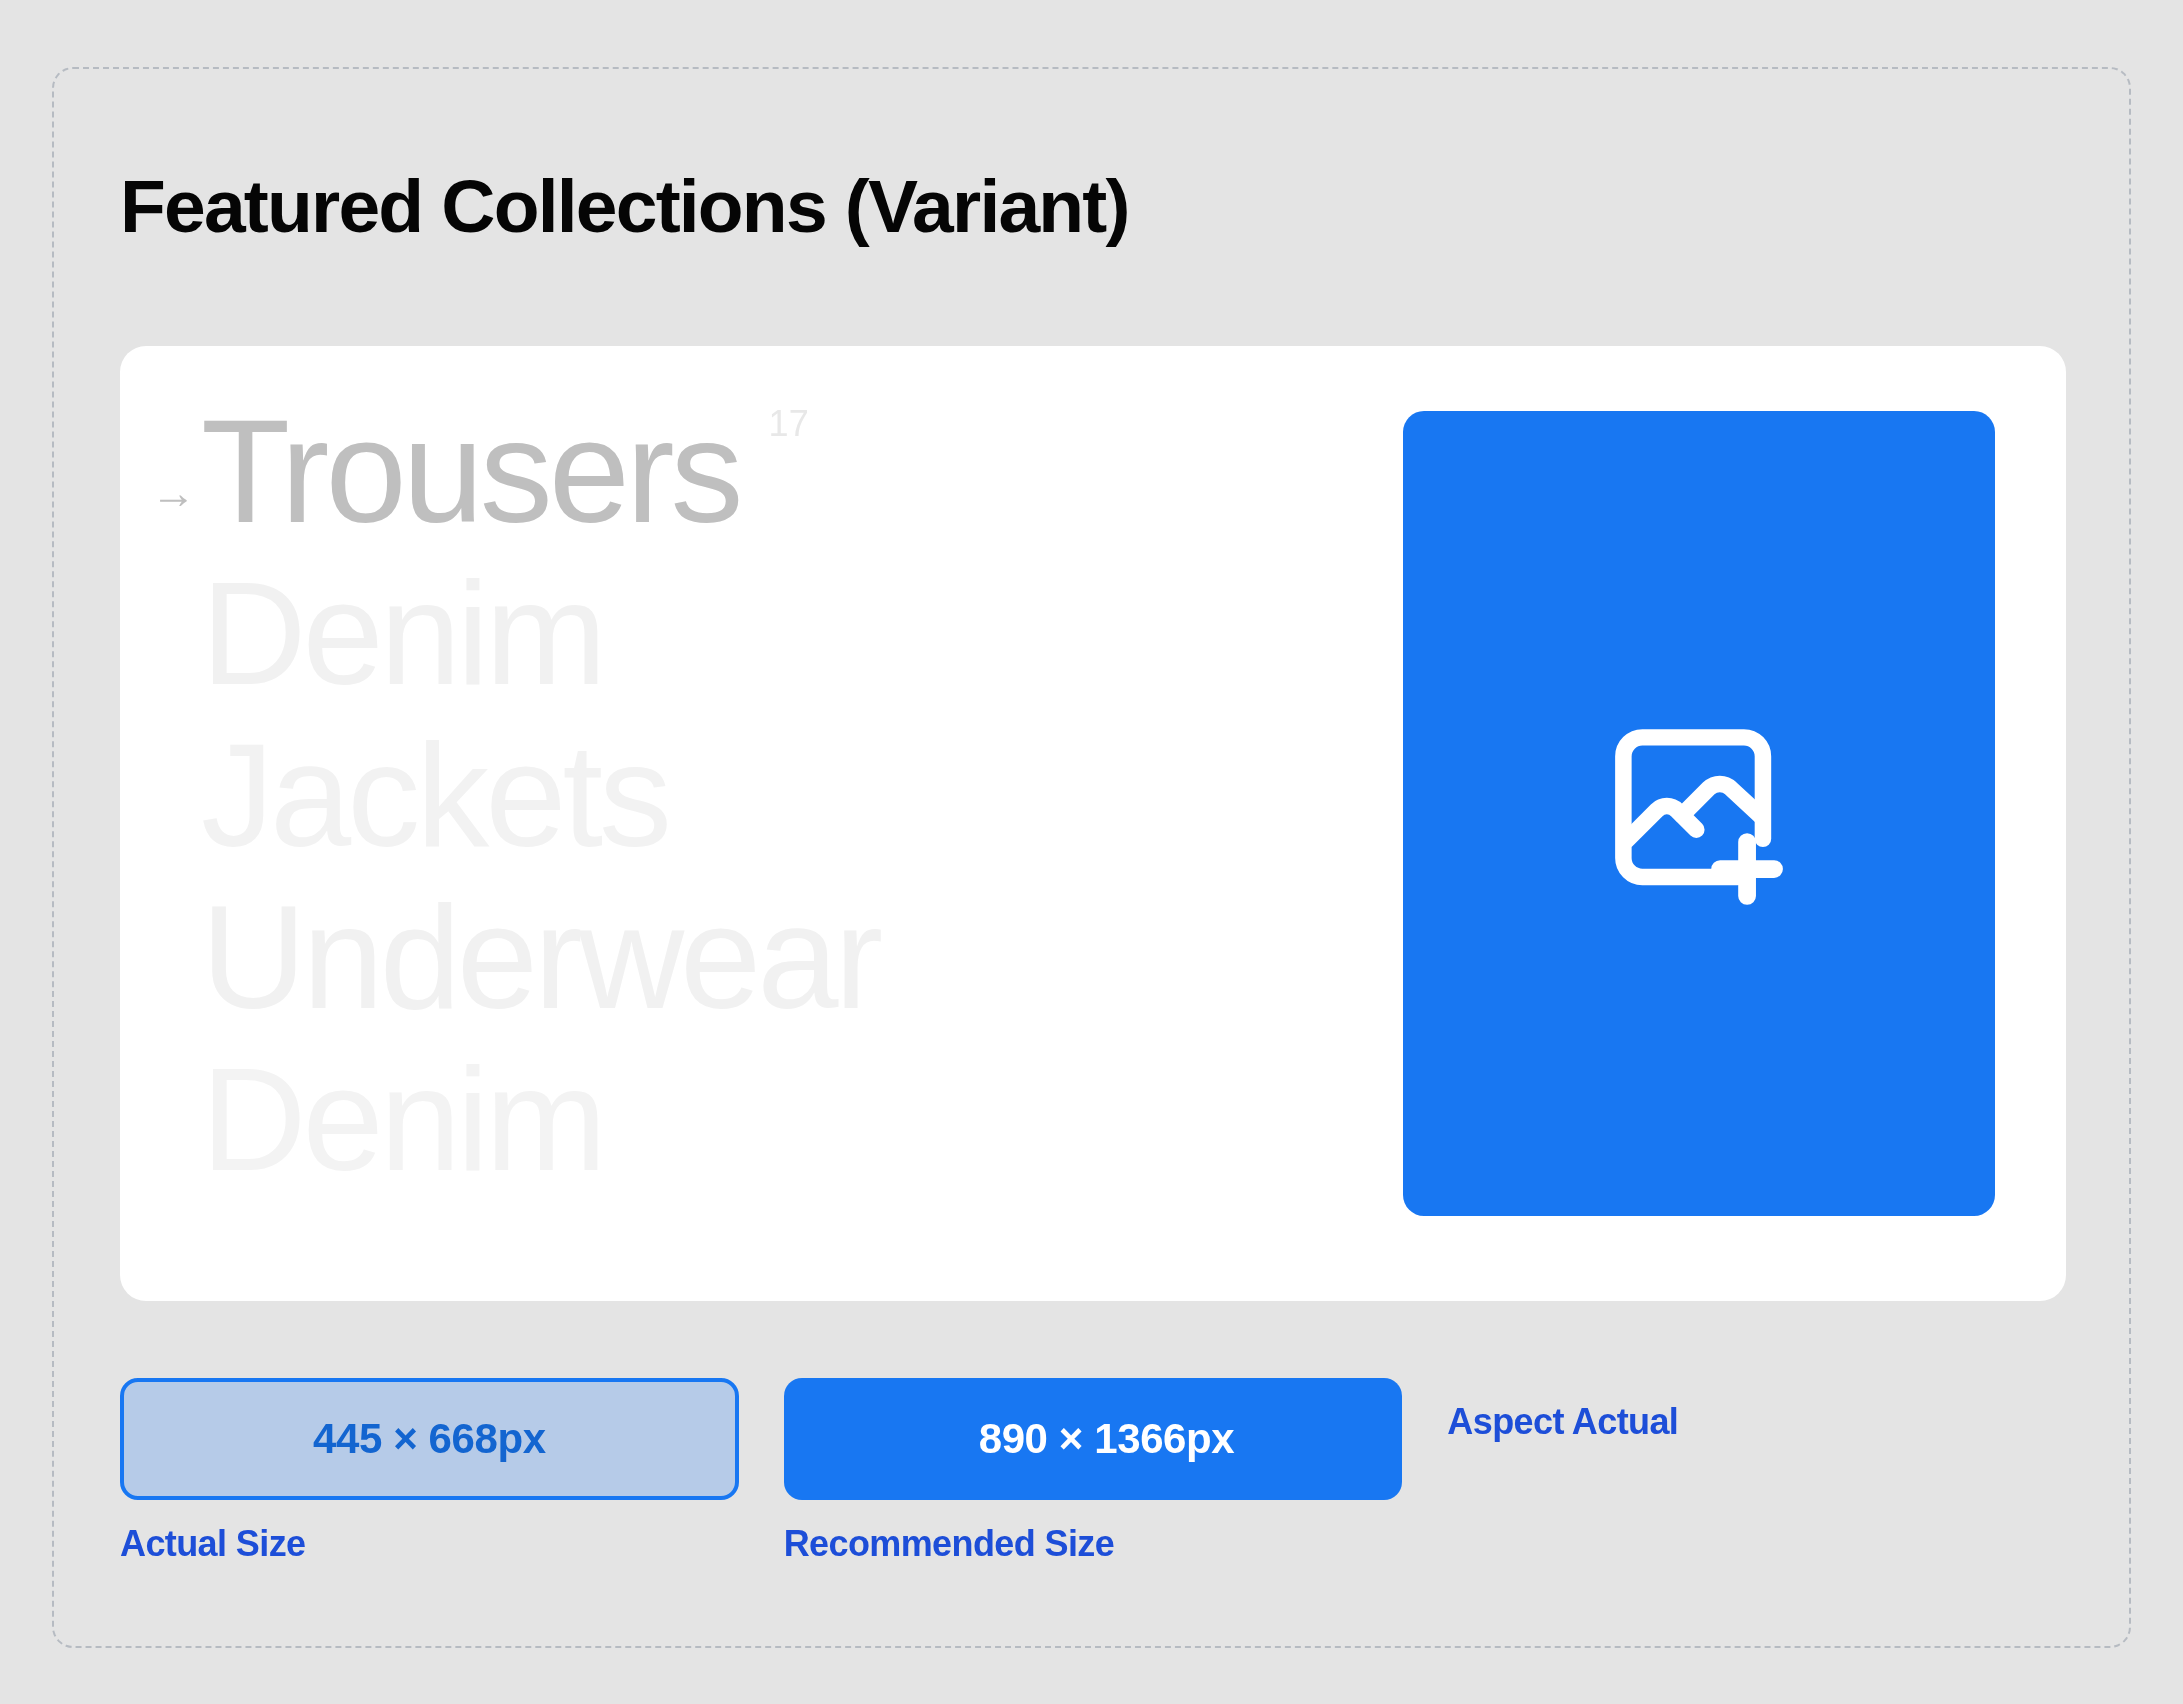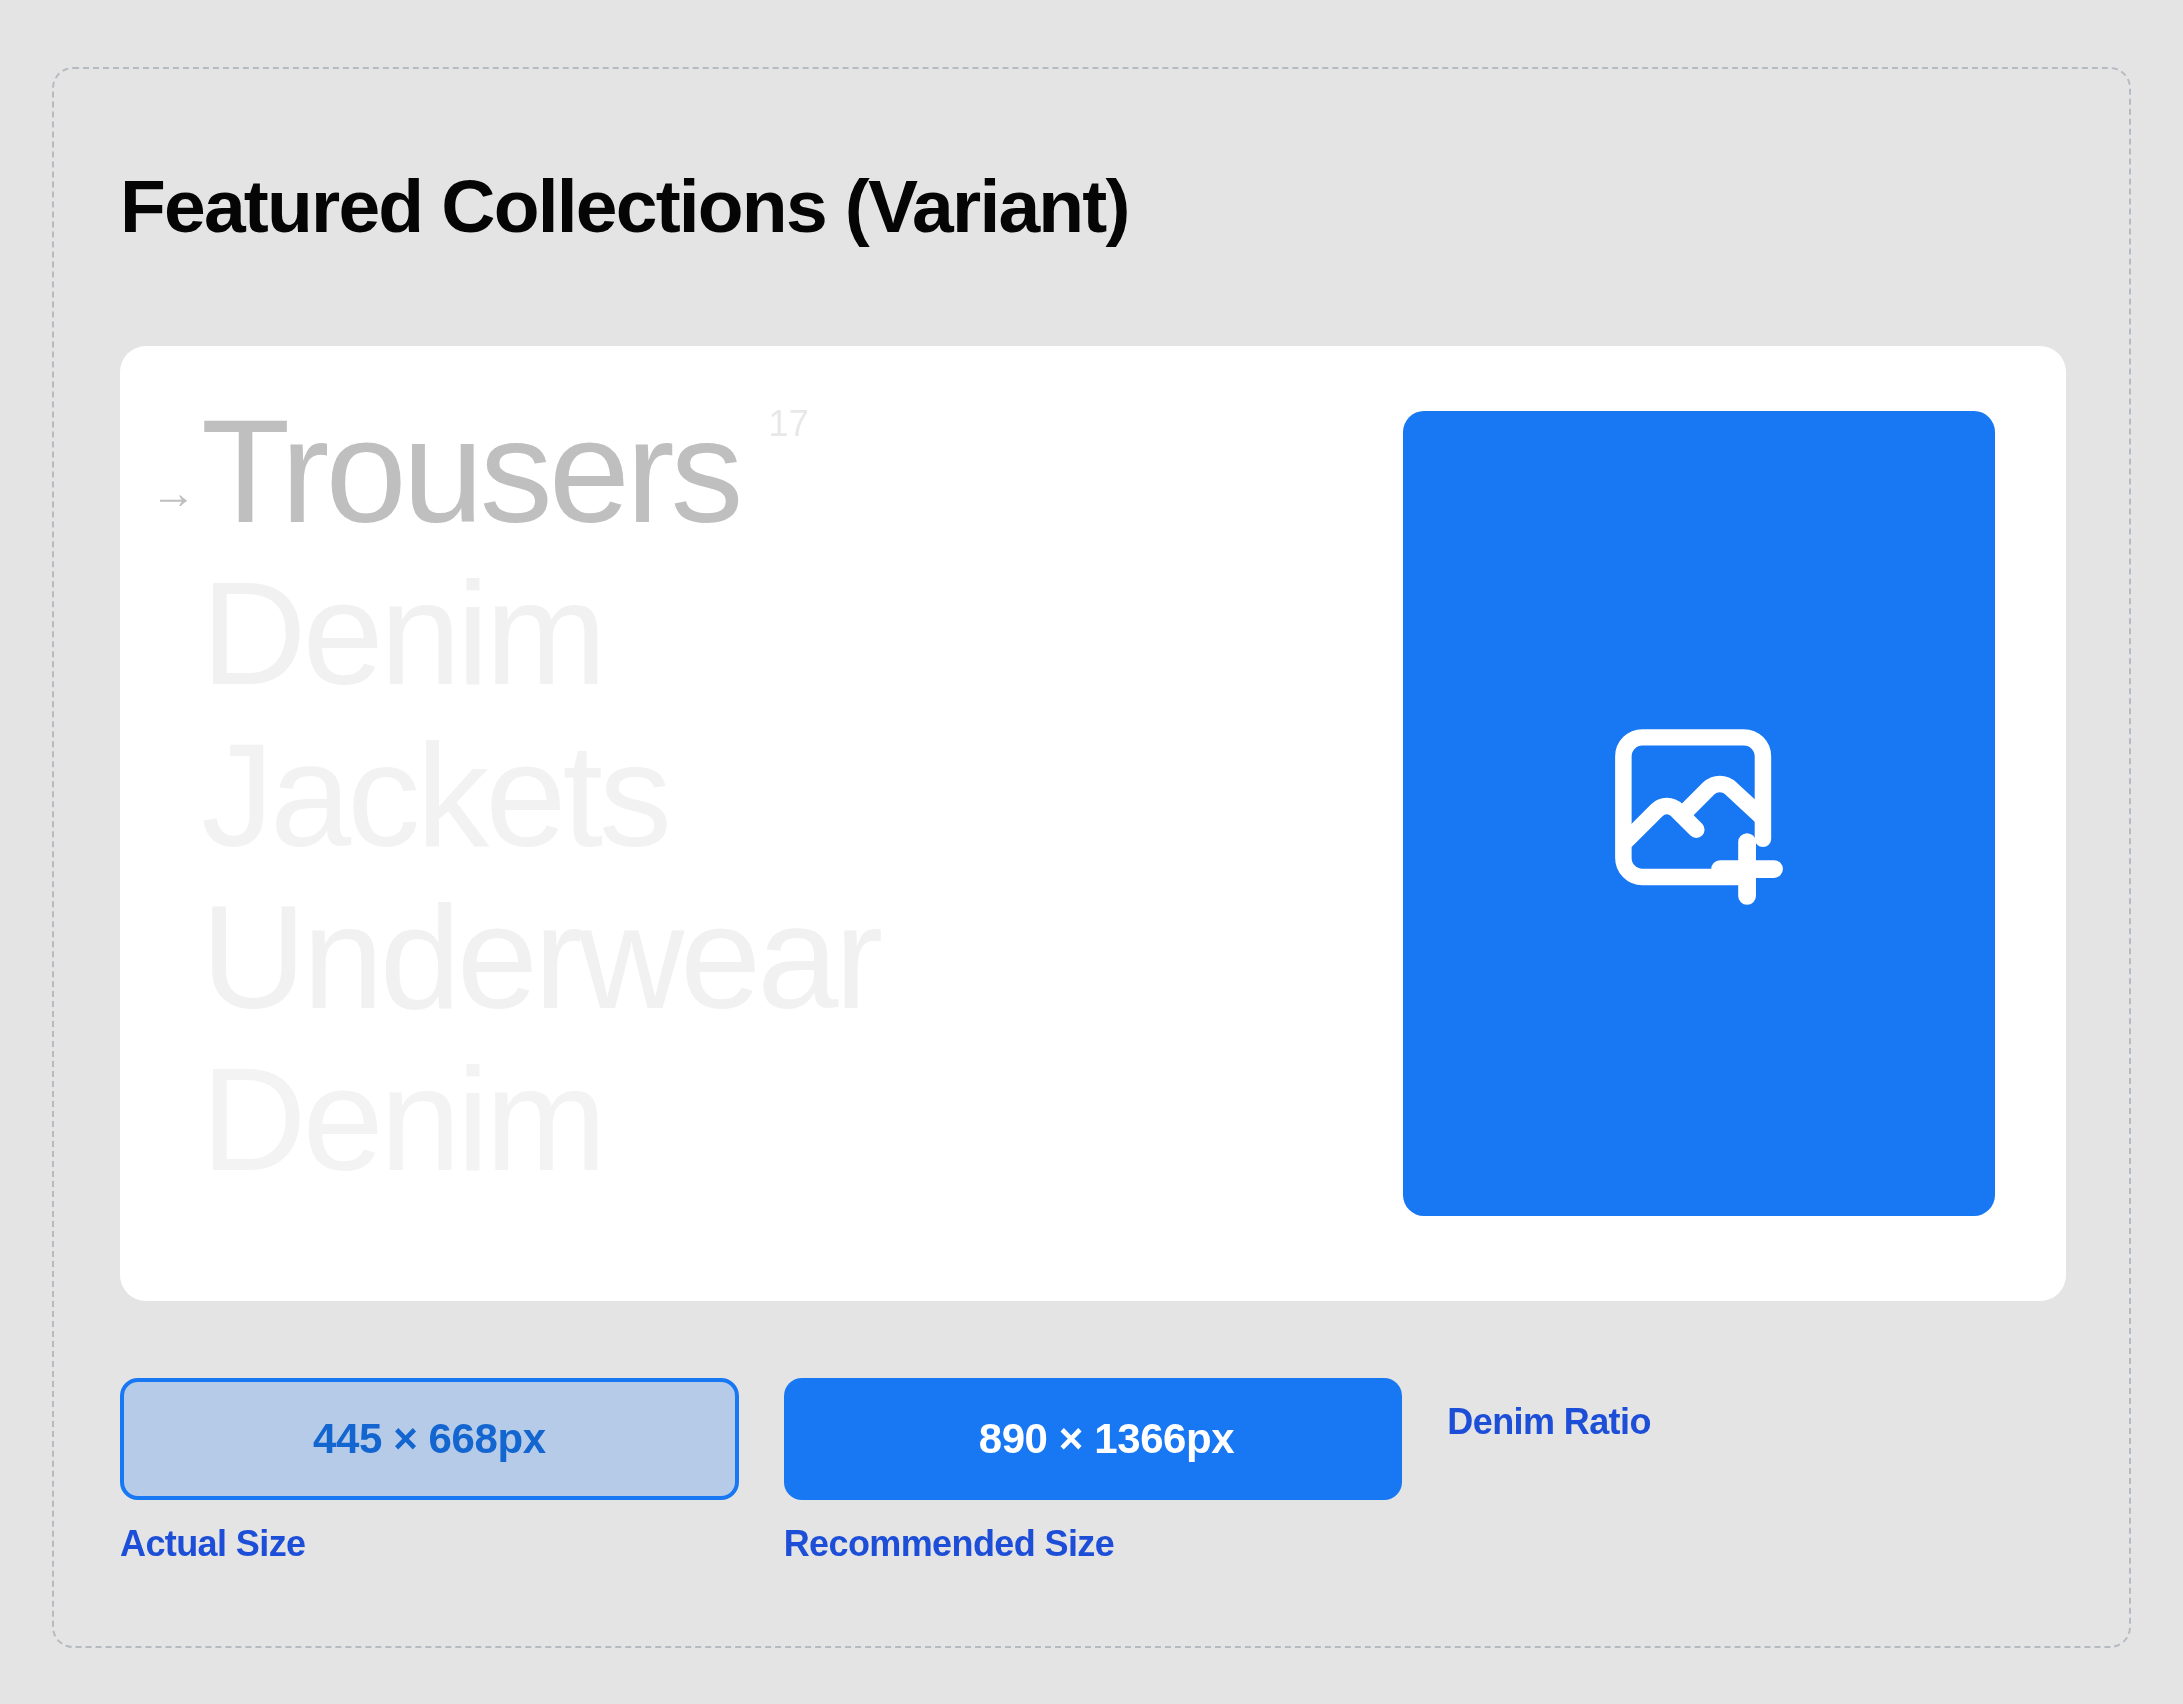--- a/index.html
+++ b/index.html
@@ -229,20 +229,20 @@
         <div class="badge outline">445 × 668px</div>
         <div class="badge-caption">Actual Size</div>
       </div>
 
       <div class="badge-col">
         <div class="badge solid">890 × 1366px</div>
         <div class="badge-caption">Recommended Size</div>
       </div>
 
       <div class="badge-col">
-        <div class="badge-caption">Denim Ratio</div>
+        <div class="badge-caption">Aspect Actual</div>
       </div>
 
     </div>
 
   </div>
 </div>
 
 
 </body></html>

